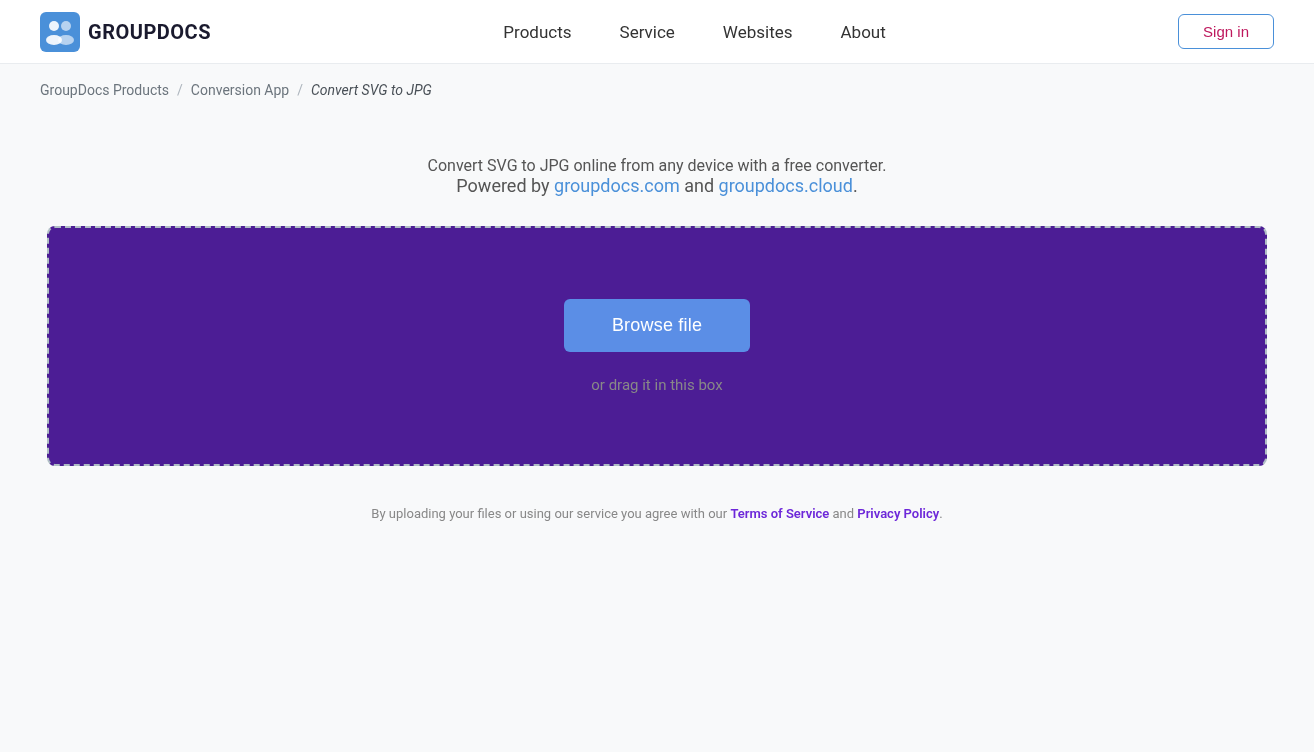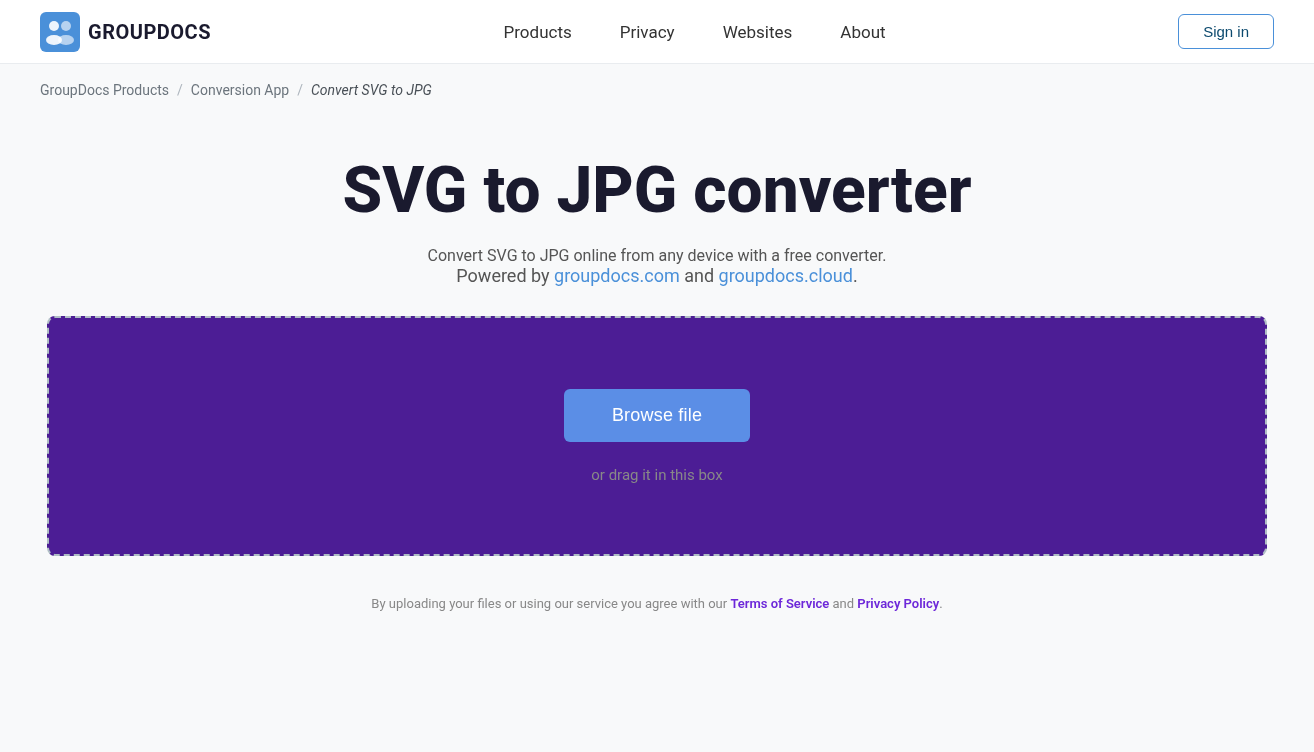--- a/index.html
+++ b/index.html
@@ -59,21 +59,21 @@
       cursor: pointer;
     }
 
     .navbar-right {
       display: flex;
       align-items: center;
     }
 
     .sign-in-btn {
       border: 1.5px solid #4a90d9;
-      color: #0c4a6e;
+      color: #be185d;
       background: #ffffff;
       padding: 8px 24px;
       border-radius: 6px;
       font-size: 15px;
       cursor: pointer;
       font-weight: 500;
     }
 
     
     .breadcrumb {
@@ -194,40 +194,39 @@
       <circle cx="14" cy="14" r="5" fill="white" opacity="0.9"></circle>
       <circle cx="26" cy="14" r="5" fill="white" opacity="0.6"></circle>
       <ellipse cx="14" cy="28" rx="8" ry="5" fill="white" opacity="0.9"></ellipse>
       <ellipse cx="26" cy="28" rx="8" ry="5" fill="white" opacity="0.6"></ellipse>
     </svg>
     <span class="logo-text">GROUPDOCS</span>
   </div>
 
   <div class="navbar-center">
     <a class="nav-link">Products</a>
-    <a class="nav-link">Privacy</a>
+    <a class="nav-link">Service</a>
     <a class="nav-link">Websites</a>
     <a class="nav-link">About</a>
   </div>
 
   <div class="navbar-right">
     <button class="sign-in-btn">Sign in</button>
   </div>
 </nav>
 
 <div class="breadcrumb">
   <a class="breadcrumb-link">GroupDocs Products</a>
   <span class="breadcrumb-separator">/</span>
   <a class="breadcrumb-link">Conversion App</a>
   <span class="breadcrumb-separator">/</span>
   <span class="breadcrumb-current">Convert SVG to JPG</span>
 </div>
 
 <main class="main-content">
-  <h1 class="page-title">SVG to JPG converter</h1>
 
   <p class="page-subtitle">Convert SVG to JPG online from any device with a free converter.</p>
 
   <p class="powered-by">
     <span>Powered by </span><a href="#">groupdocs.com</a><span> and </span><a href="#">groupdocs.cloud</a><span>.</span>
   </p>
 
   <div class="upload-box">
     <button class="browse-btn">Browse file</button>
     <p class="drag-text">or drag it in this box</p>

